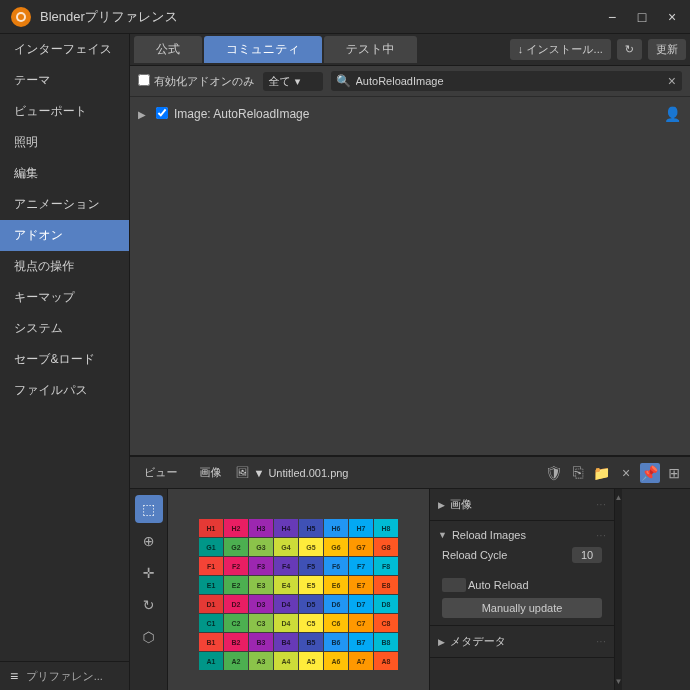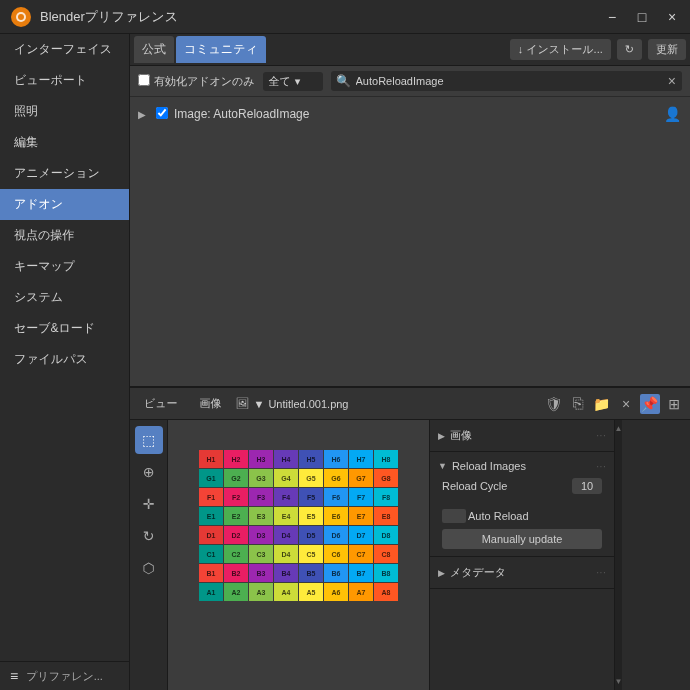--- a/index.html
+++ b/index.html
@@ -104,21 +104,21 @@
     .tabs-row {
       display: flex;
       align-items: center;
       background: #2b2b2b;
       border-bottom: 1px solid #1a1a1a;
       padding: 0 4px;
       gap: 2px;
       height: 32px;
     }
     .tab {
-      padding: 5px 8px;
+      padding: 5px 22px;
       background: #444;
       border-radius: 3px 3px 0 0;
       cursor: pointer;
       font-size: 12px;
       color: #ccc;
     }
     .tab.active {
       background: #5680c2;
       color: #fff;
     }
@@ -221,21 +221,21 @@
     }
     .addon-label { font-size: 12px; }
     .addon-user-icon {
       margin-left: auto;
       color: #aaa;
       font-size: 14px;
     }
 
     
     .bottom-section {
-      height: 304px;
+      height: 235px;
       background: #2b2b2b;
       display: flex;
       flex-direction: column;
       border-top: 2px solid #1a1a1a;
     }
 
     
     .img-toolbar {
       height: 32px;
       background: #333;
@@ -452,20 +452,21 @@
     <span class="title-bar-btn">−</span>
     <span class="title-bar-btn">□</span>
     <span class="title-bar-btn">×</span>
   </div>
 </div>
 
 <div class="main-layout">
 
   <div class="sidebar">
     <div class="sidebar-item">インターフェイス</div>
+    <div class="sidebar-item">テーマ</div>
     <div class="sidebar-item">ビューポート</div>
     <div class="sidebar-item">照明</div>
     <div class="sidebar-item">編集</div>
     <div class="sidebar-item">アニメーション</div>
     <div class="sidebar-item active">アドオン</div>
     <div class="sidebar-item">視点の操作</div>
     <div class="sidebar-item">キーマップ</div>
     <div class="sidebar-item">システム</div>
     <div class="sidebar-item">セーブ&amp;ロード</div>
     <div class="sidebar-item">ファイルパス</div>
@@ -473,20 +474,21 @@
       <span class="sidebar-bottom-icon">≡</span>
       <span class="sidebar-bottom-label">プリファレン...</span>
     </div>
   </div>
 
   <div class="content-panel">
 
     <div class="tabs-row">
       <div class="tab">公式</div>
       <div class="tab active">コミュニティ</div>
+      <div class="tab">テスト中</div>
       <div class="tab-spacer"></div>
       <div class="tab-actions">
         <div class="tab-action-btn">↓ インストール...</div>
         <div class="tab-action-btn">↻</div>
         <div class="tab-action-btn">更新</div>
       </div>
     </div>
 
     <div class="filter-row">
       <label class="filter-checkbox">

